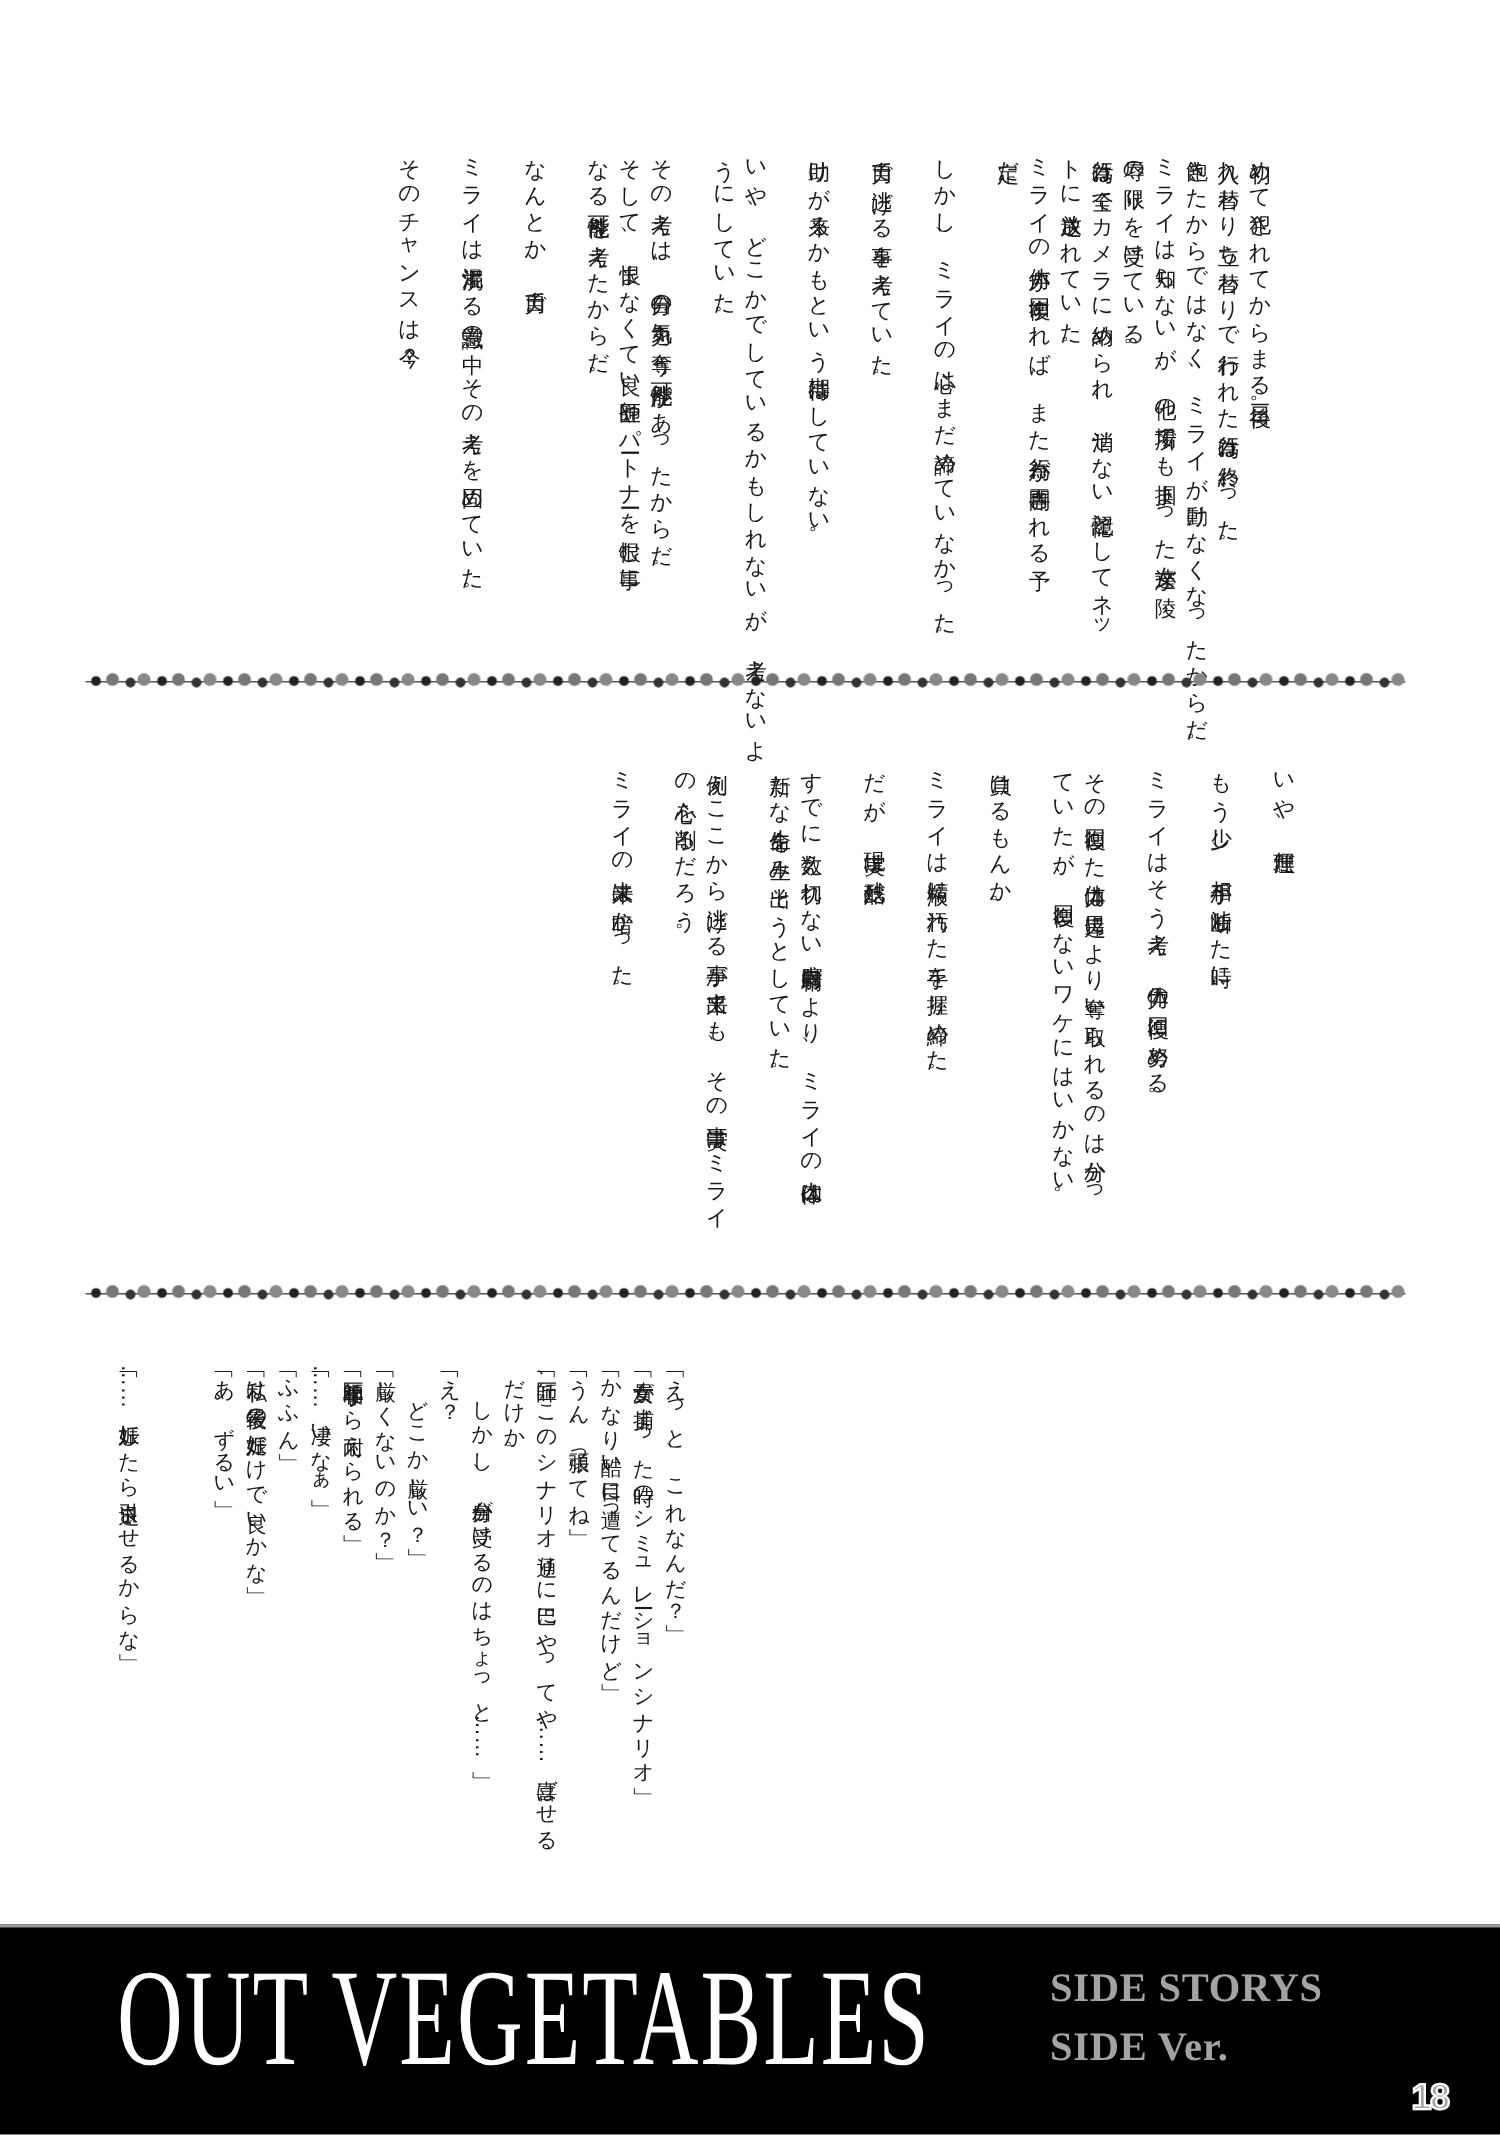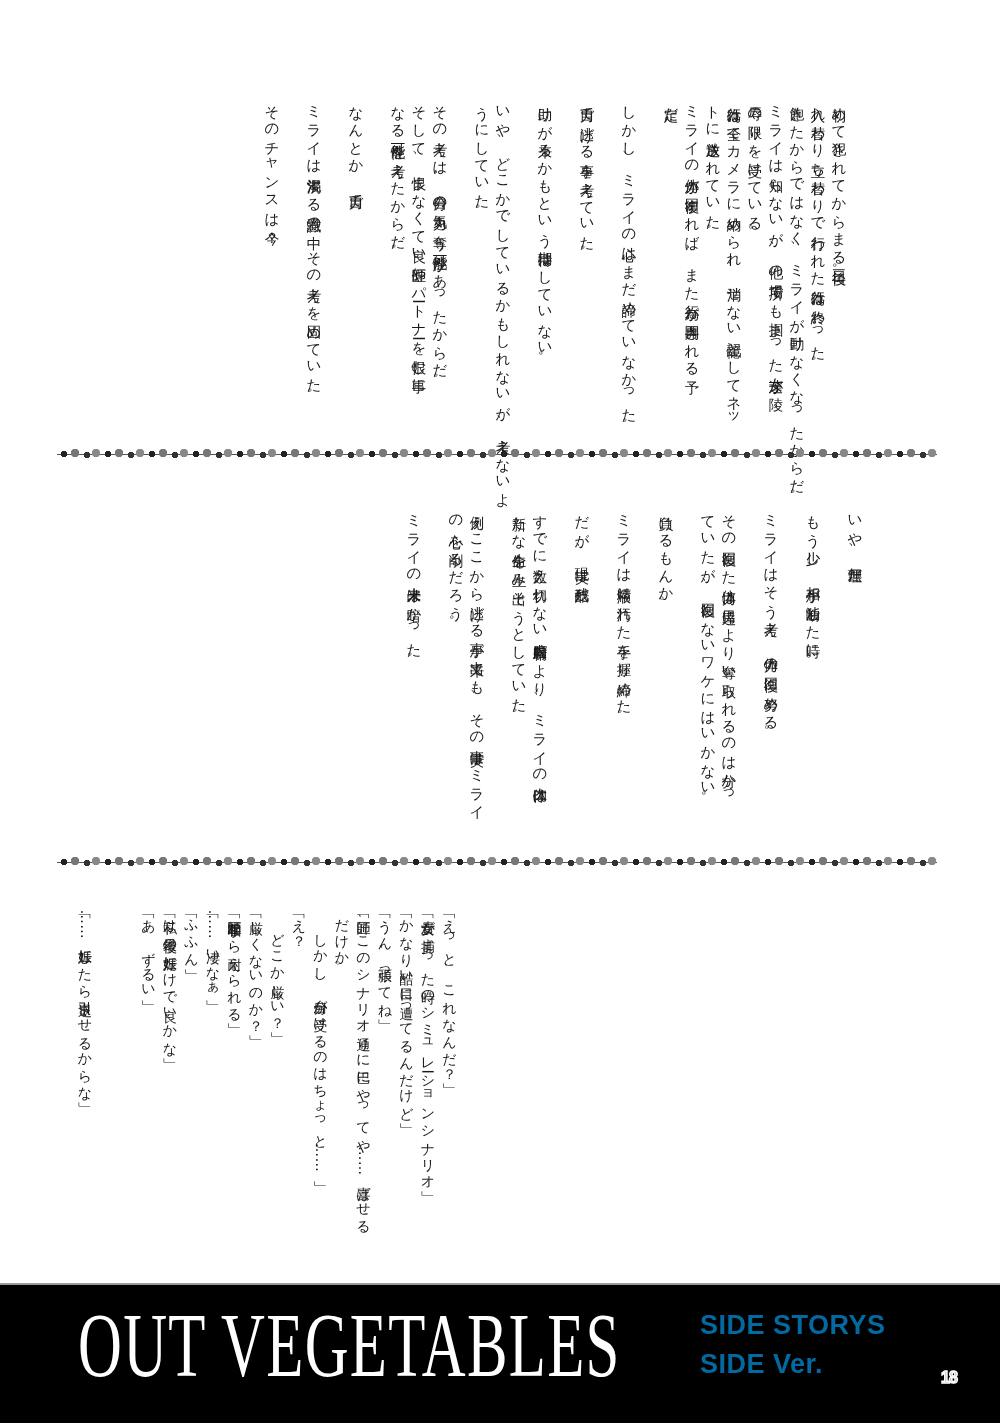--- a/index.html
+++ b/index.html
@@ -37,28 +37,28 @@
     background: #000; border-top: 2px solid #9a9a9a;
   }
   .footer .title {
     position: absolute; left: 78px; top: 14px;
     font-family: "Liberation Serif", "DejaVu Serif", serif;
     color: #fff; font-size: 92px; line-height: 92px;
     transform: scaleX(0.66); transform-origin: left top;
     letter-spacing: 2px; white-space: pre;
   }
   .footer .sub {
-    position: absolute; left: 700px; font-family: Liberation Sans, sans-serif;
-    font-weight: bold; color: #0369a1; font-size: 27px; line-height: 30px; letter-spacing: 0.5px;
+    position: absolute; left: 700px; font-family: Liberation Serif, serif;
+    font-weight: bold; color: #a3a3a3; font-size: 27px; line-height: 30px; letter-spacing: 0.5px;
   }
   .footer .sub1 { top: 25px; }
   .footer .sub2 { top: 64px; }
   .footer .pagenum {
-    position: absolute; left: 941px; top: 84px;
-    font-family: "Liberation Sans", sans-serif; font-weight: bold; font-size: 16px;
+    position: absolute; left: 941px; top: 100px;
+    font-family: "Liberation Sans", sans-serif; font-weight: bold; font-size: 24px;
     color: #a3a3a3; -webkit-text-stroke: 1.5px #fff; letter-spacing: -1px;
   }
 </style>
 </head>
 <body>
 
 <div class="section" id="sec-top">
   <span class="col">初めて犯されてからまる三日後。</span>
   <span class="col">入れ替わり立ち替わりで行われた行為は終わった。</span>
   <span class="col">飽きたからではなく、ミライが動けなくなったからだ。</span>

